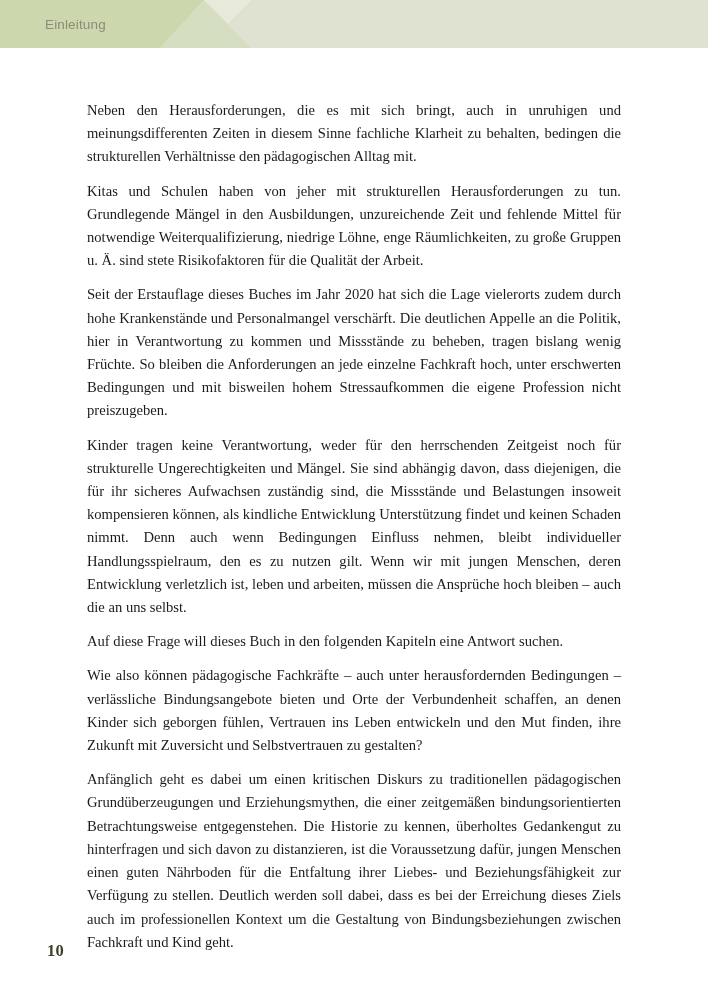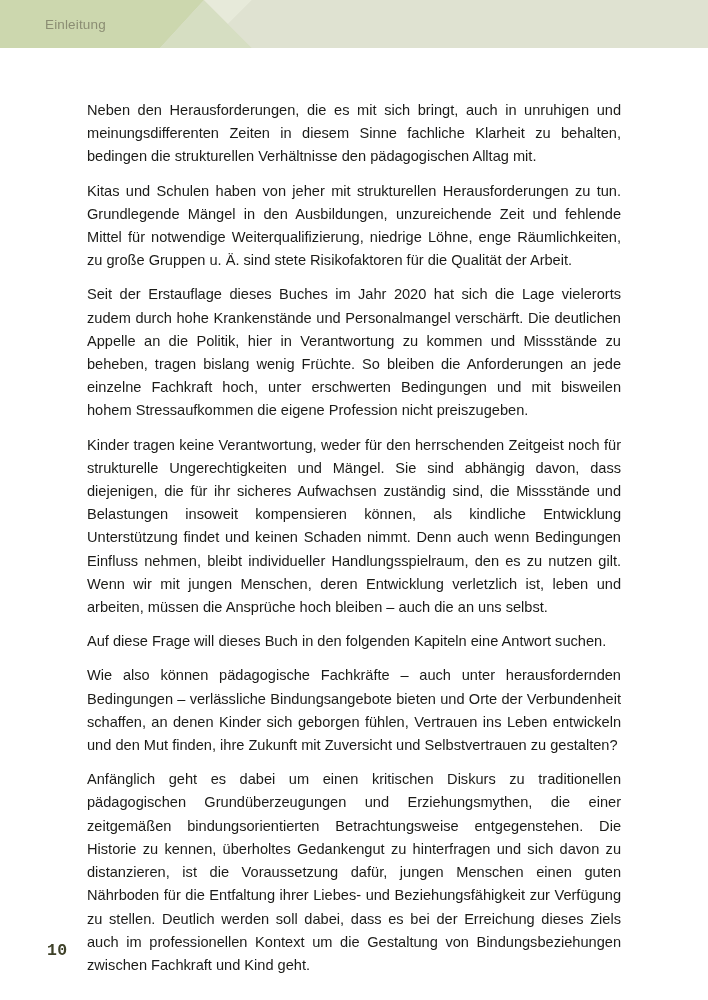--- a/index.html
+++ b/index.html
@@ -53,37 +53,37 @@
     top: 99px;
     width: 534px;
   }
   .para {
     margin: 0 0 11px 0;
     font-size: 14.6px;
     line-height: 23.2px;
     color: #1b1b18;
     text-align: justify;
     text-justify: inter-word;
-    font-family: Liberation Sans, sans-serif;
+    font-family: Liberation Serif, serif;
     hyphens: manual;
     -webkit-hyphens: manual;
   }
   .para:last-child {
     margin-bottom: 0;
   }
 
   
   .folio {
     position: absolute;
     left: 47px;
     top: 941px;
     font-size: 16.5px;
     font-weight: bold;
     color: #3e4128;
-    font-family: Liberation Mono, monospace;
+    font-family: Liberation Serif, serif;
     letter-spacing: 0.3px;
   }
 </style>
 </head>
 <body>
 
 <div class="header-band">
   <svg class="band-svg" width="708" height="48" viewBox="0 0 708 48" xmlns="http://www.w3.org/2000/svg">
 
     <rect x="0" y="0" width="708" height="48" fill="#dfe2d1"></rect>

